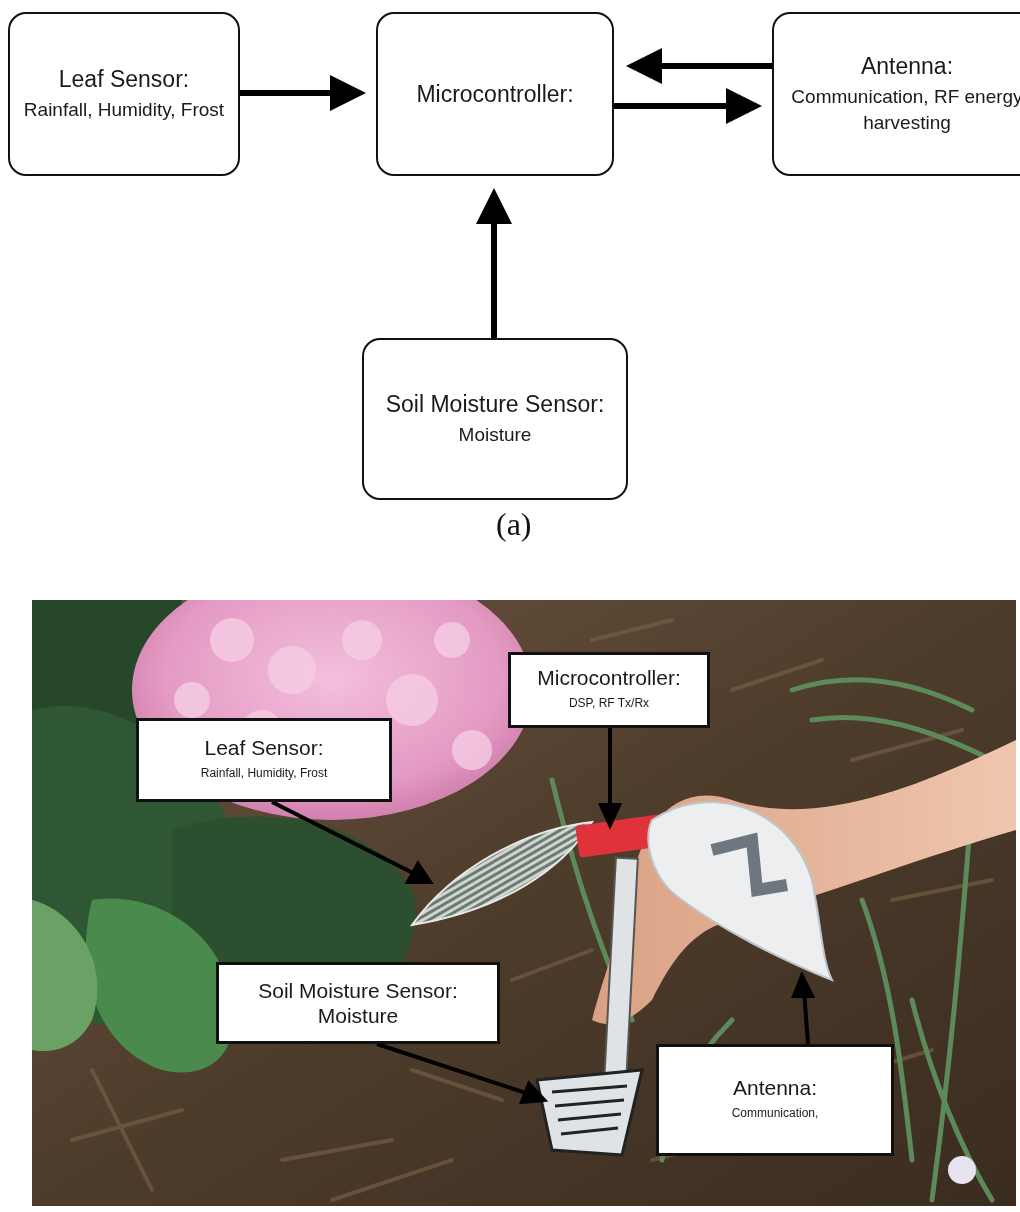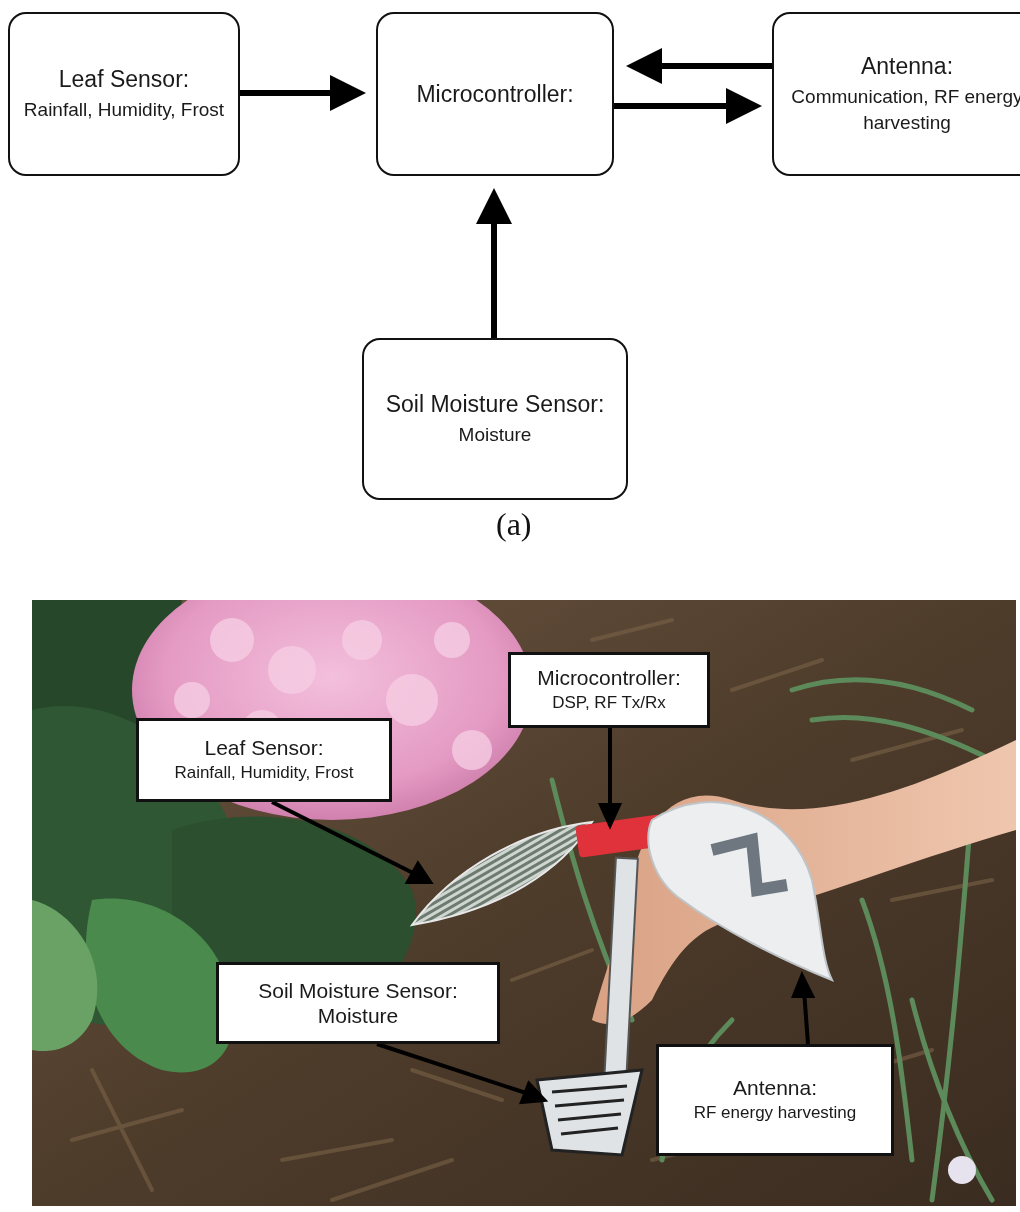--- a/index.html
+++ b/index.html
@@ -22,21 +22,21 @@
 
   svg.arrows { position: absolute; left: 0; top: 0; width: 1020px; height: 560px; pointer-events: none; }
 
   
   .photo { position: absolute; left: 32px; top: 600px; width: 984px; height: 606px; overflow: hidden;
            background: #4a3b2c; }
   .photo svg { position: absolute; left: 0; top: 0; }
   .label { position: absolute; background: #fff; border: 3px solid #111; box-sizing: border-box;
            text-align: center; display: flex; flex-direction: column; justify-content: center; }
   .label .t { font-size: 21px; line-height: 26px; color: #1a1a1a; }
-  .label .s { font-size: 17px; line-height: 24px; color: #1a1a1a; }
+  .label .s { font-size: 12px; line-height: 24px; color: #1a1a1a; }
   #lbl-leaf { left: 136px; top: 718px; width: 256px; height: 84px; }
   #lbl-mcu { left: 508px; top: 652px; width: 202px; height: 76px; }
   #lbl-soil { left: 216px; top: 962px; width: 284px; height: 82px; }
   #lbl-soil .s { font-size: 21px; }
   #lbl-ant { left: 656px; top: 1044px; width: 238px; height: 112px; }
 </style>
 </head>
 <body>
 
 <svg class="arrows" viewBox="0 0 1020 560">
@@ -176,14 +176,14 @@
 <div class="label" id="lbl-mcu">
   <div class="t">Microcontroller:</div>
   <div class="s">DSP, RF Tx/Rx</div>
 </div>
 <div class="label" id="lbl-soil">
   <div class="t">Soil Moisture Sensor:</div>
   <div class="s">Moisture</div>
 </div>
 <div class="label" id="lbl-ant">
   <div class="t">Antenna:</div>
-  <div class="s">RF energy harvesting</div>
+  <div class="s">Communication,</div>
 </div>
 
 </body></html>

